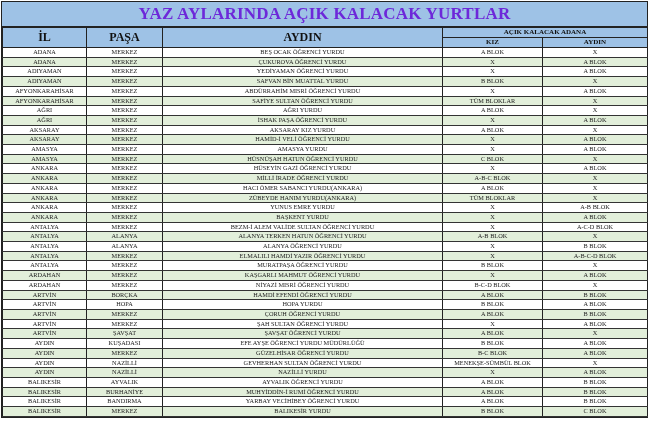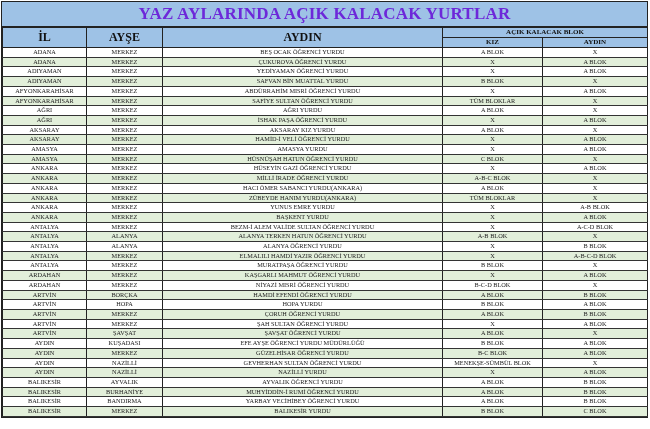--- a/index.html
+++ b/index.html
@@ -38,23 +38,23 @@
     <colgroup>
       <col class="c-il">
         <col class="c-ilce">
         <col class="c-yurt">
         <col class="c-kiz">
         <col class="c-erkek">
     </colgroup>
     <thead>
       <tr>
         <th class="big" rowspan="2">İL</th>
-        <th class="big" rowspan="2">AYŞE</th>
+        <th class="big" rowspan="2">PAŞA</th>
         <th class="big" rowspan="2">AYDIN</th>
-        <th class="sub" colspan="2">AÇIK KALACAK BLOK</th>
+        <th class="sub" colspan="2">AÇIK KALACAK ADANA</th>
       </tr>
       <tr>
         <th class="sub">KIZ</th>
         <th class="sub">AYDIN</th>
       </tr>
     </thead>
     <tbody id="rows">
         <tr class="odd">
           <td>ADANA</td>
           <td>MERKEZ</td>

